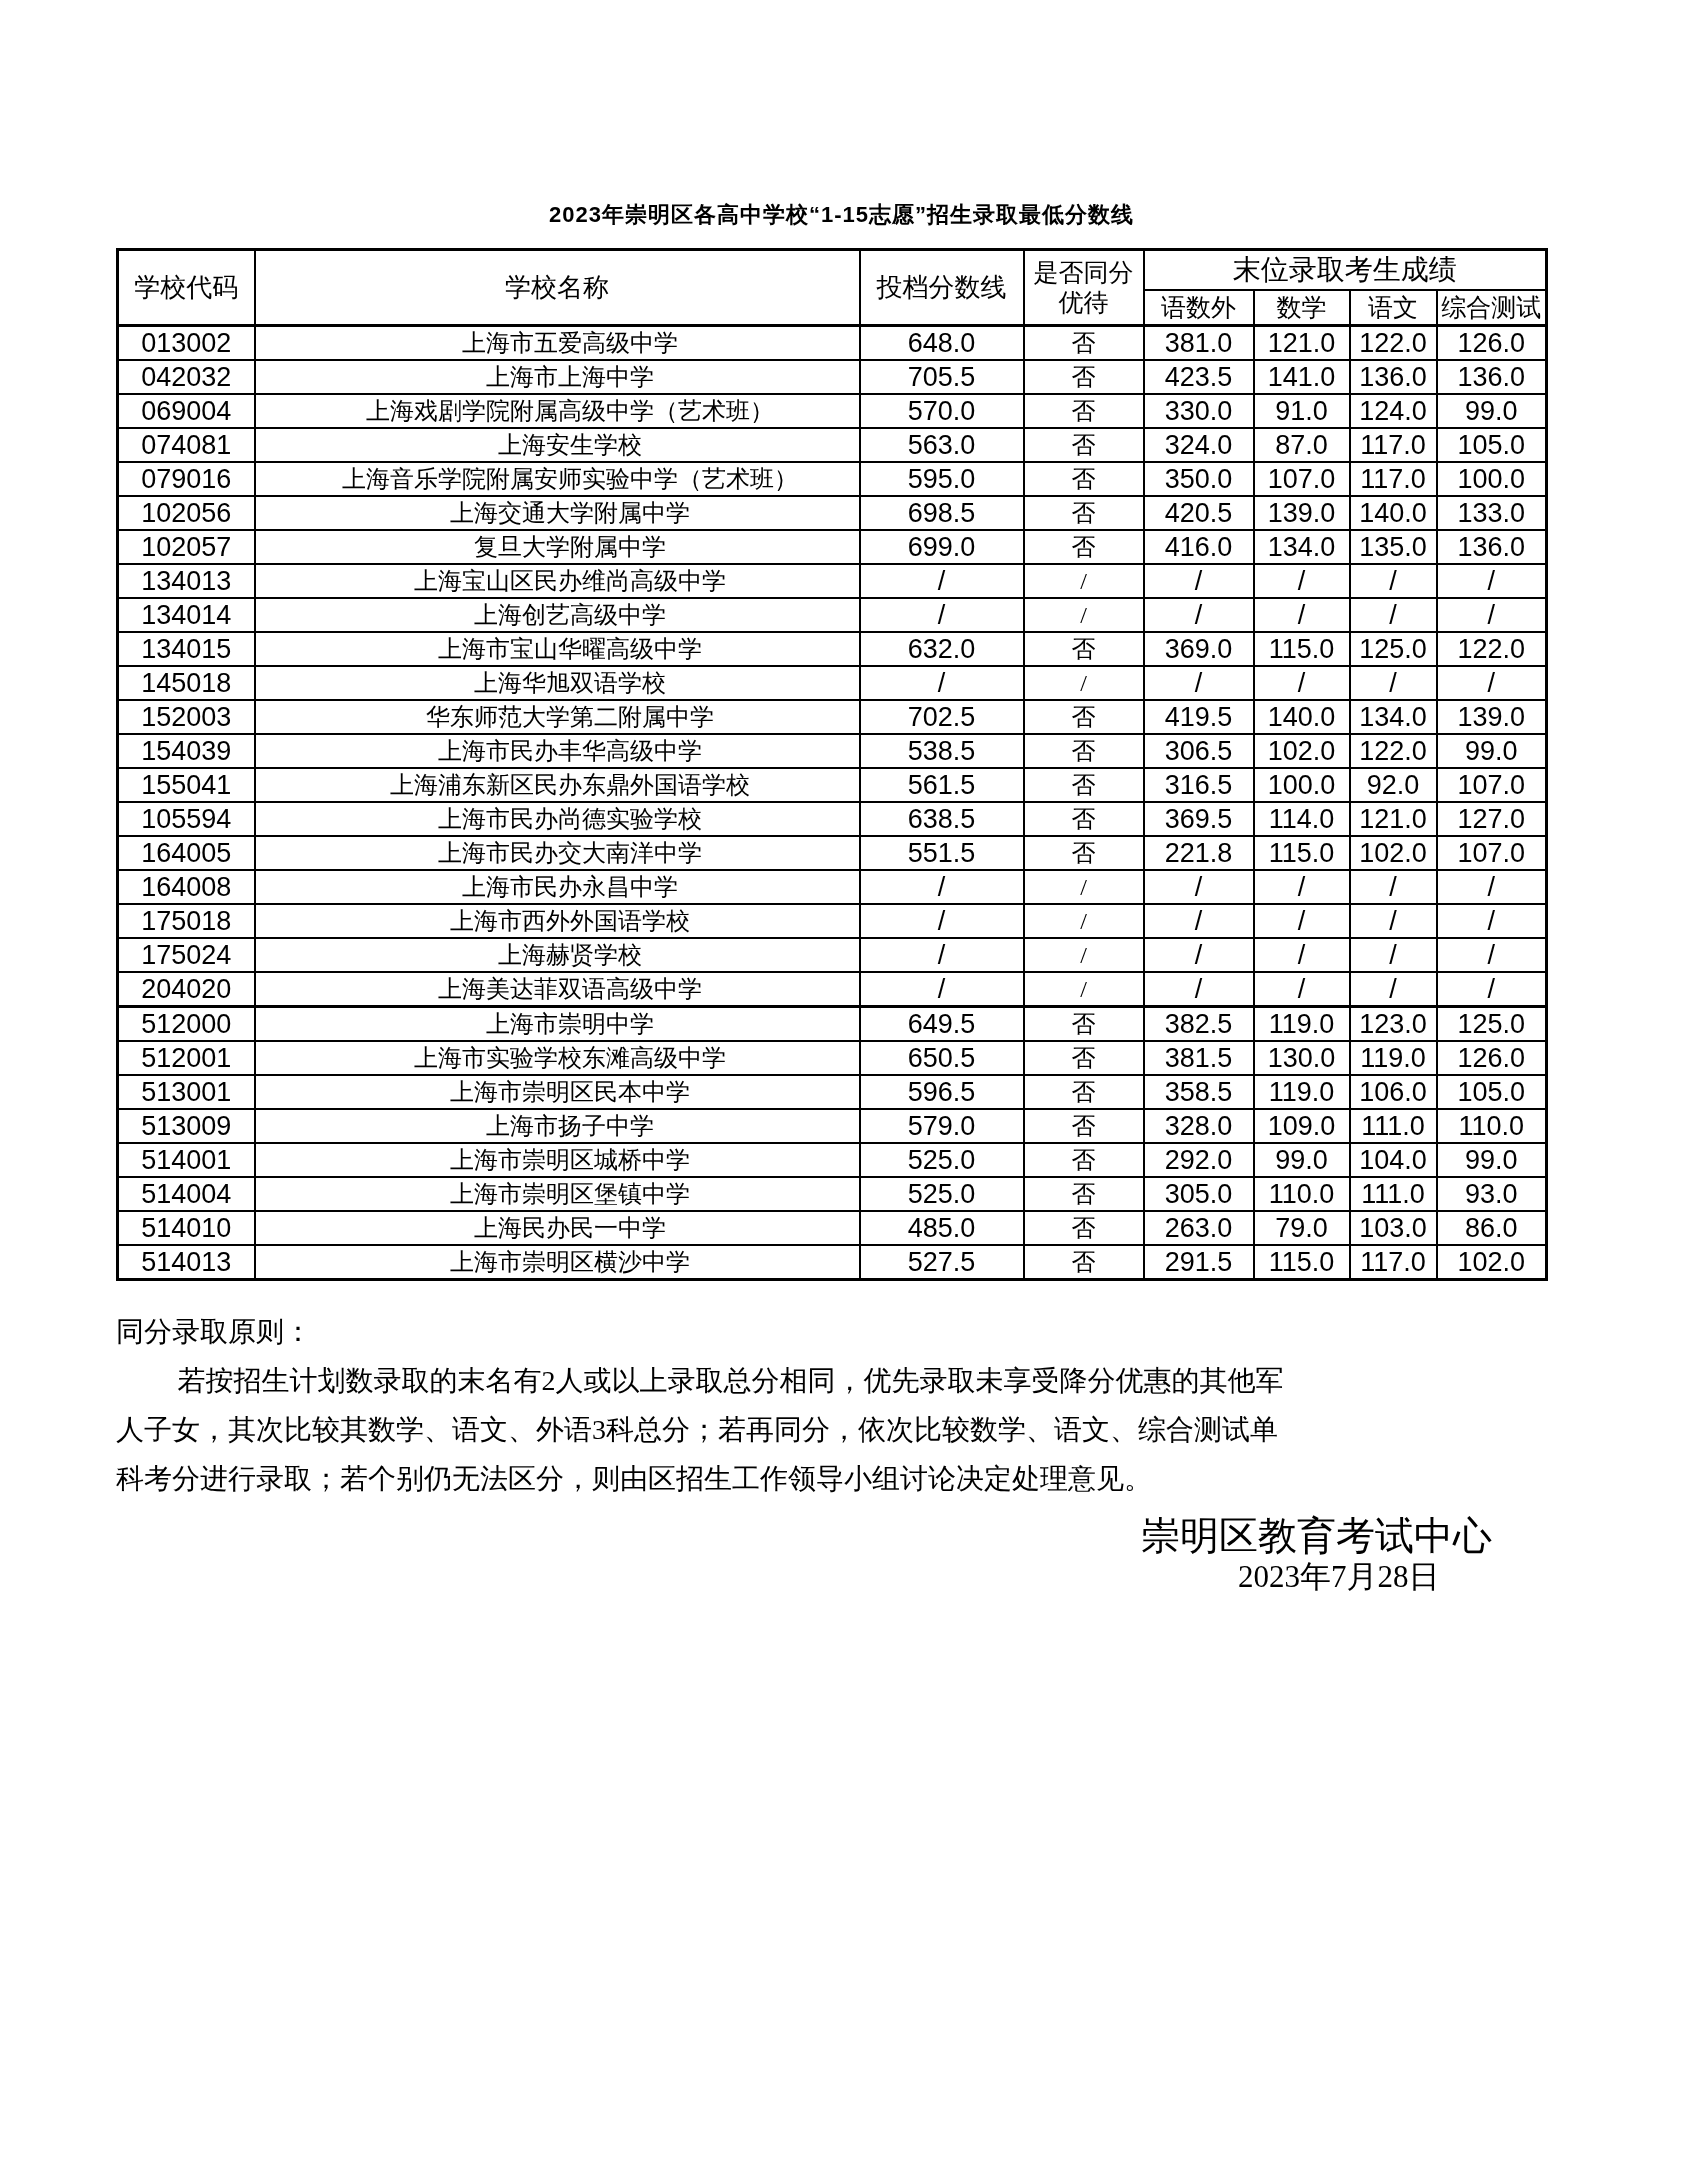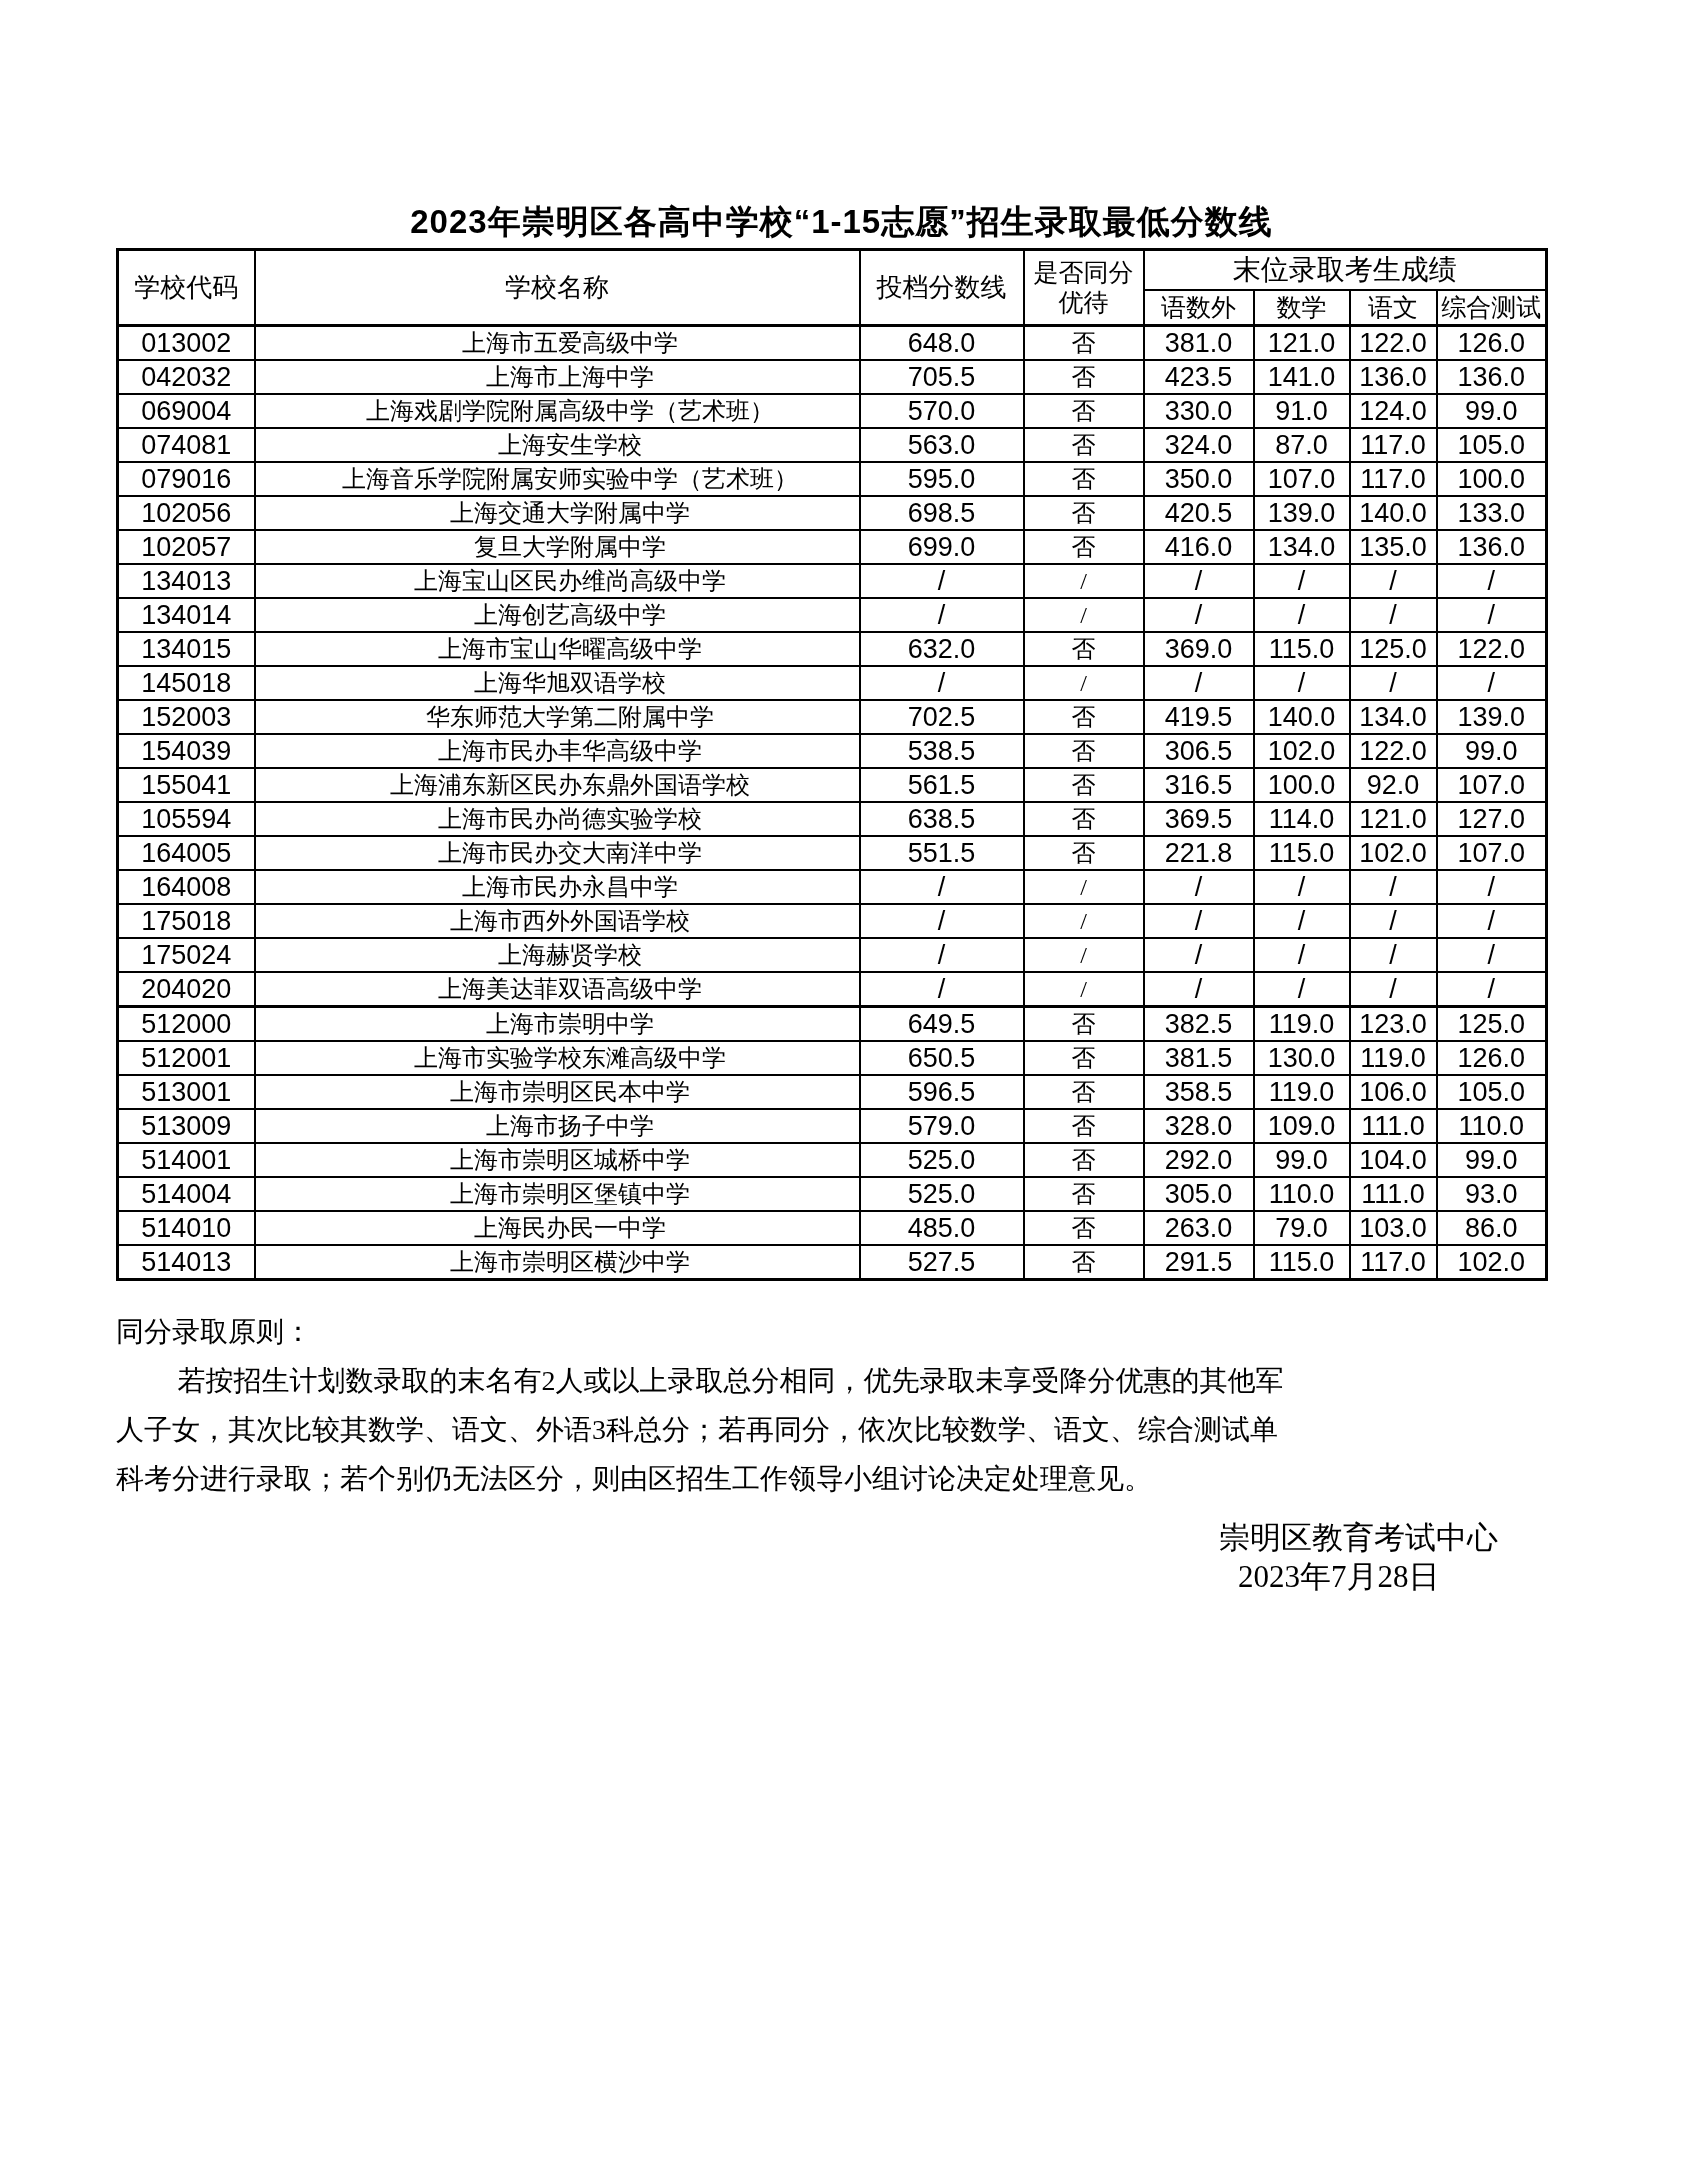--- a/index.html
+++ b/index.html
@@ -2,21 +2,21 @@
 <html><head>
 <meta charset="utf-8">
 <style>
   html, body { margin:0; padding:0; }
   body {
     width:1683px; height:2178px; background:#ffffff; color:#000;
     font-family:"Liberation Serif", serif; position:relative;
   }
   .doc-title {
     position:absolute; top:200px; left:0; width:1683px;
-    text-align:center; font-size:33px; font-weight:bold;
+    text-align:center; font-size:22px; font-weight:bold;
     font-family:"Liberation Sans", sans-serif; letter-spacing:1px;
   }
   table.scores {
     position:absolute; left:116px; top:248px; width:1429px;
     border-collapse:collapse; table-layout:fixed;
     border:3px solid #000;
   }
   .scores th, .scores td {
     border:2px solid #000; padding:0; text-align:center; vertical-align:middle;
     overflow:hidden; white-space:nowrap;
@@ -32,21 +32,21 @@
   .scores tbody td { height:32px; font-size:27px; font-family:"Liberation Sans", sans-serif; }
   .scores tbody td.c1 { font-size:24px; font-family:Liberation Serif, serif;padding-left:26px; }
   .scores tbody td.c3 { font-size:24px; font-family:"Liberation Serif", serif; }
   .scores tbody tr.section-start td { border-top:3px solid #000; }
   .footer-notes {
     position:absolute; left:116px; top:1307px; width:1386px;
     font-size:28px; line-height:49px;
   }
   .footer-notes .indent { text-indent:2.2em; }
   .signature {
-    position:absolute; left:1219px; top:1509px; font-size:31px;margin-top:8px;
+    position:absolute; left:1141px; top:1509px; font-size:39px;
   }
   .doc-date {
     position:absolute; left:1238px; top:1556px; font-size:31px;
   }
 </style>
 </head>
 <body>
 
 <div class="doc-title">2023年崇明区各高中学校“1-15志愿”招生录取最低分数线</div>
 

